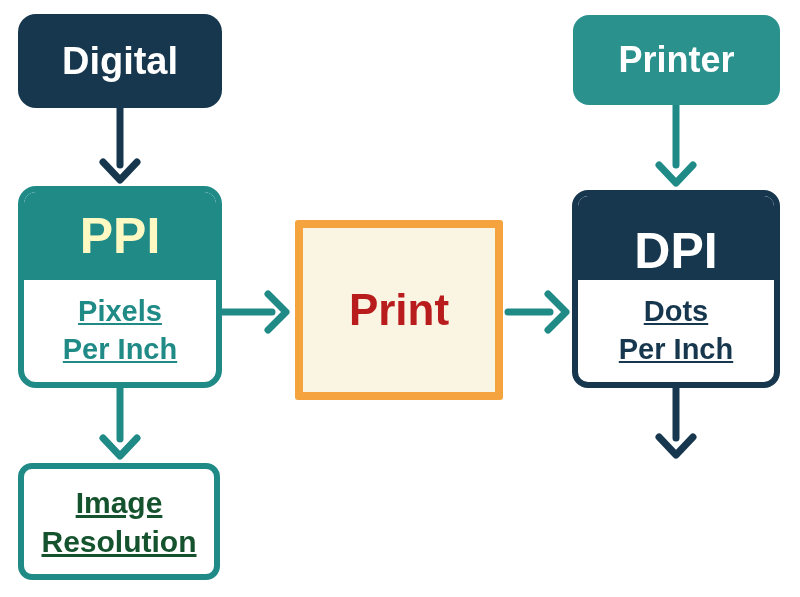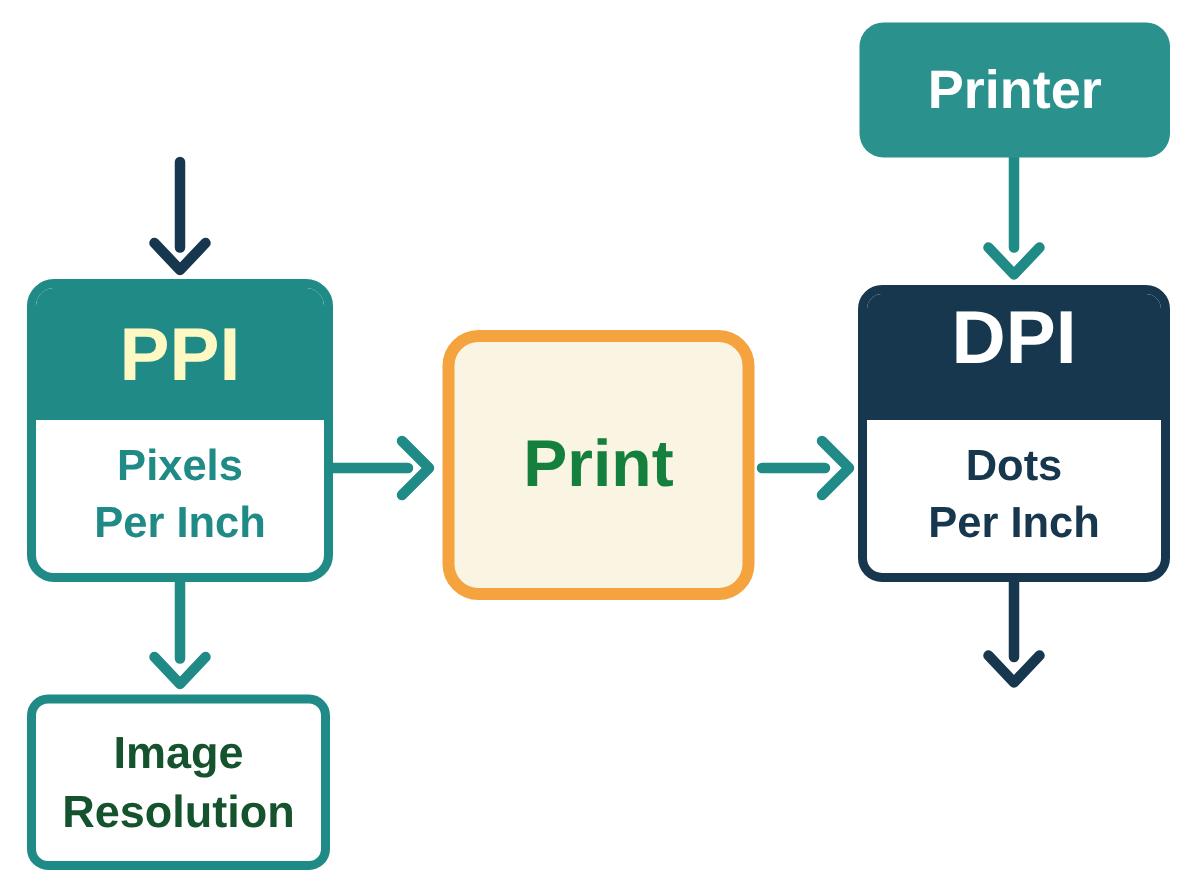--- a/index.html
+++ b/index.html
@@ -17,21 +17,21 @@
   }
   .node {
     position: absolute;
     box-sizing: border-box;
     display: flex;
     align-items: center;
     justify-content: center;
     text-align: center;
     font-weight: bold;
   }
-  .multiline { white-space: pre-line; }
+  .multiline { white-space: pre-line; text-decoration: underline; }
 
   
   .digital {
     left: 18px; top: 14px; width: 204px; height: 94px;
     background: #17374e;
     border-radius: 18px;
     color: #ffffff;
     font-size: 38px;
   }
 
@@ -89,21 +89,21 @@
     background: #ffffff;
     overflow: hidden;
     display: flex;
     flex-direction: column;
   }
   .dpi-header {
     height: 84px;
     background: #17374e;
     border-radius: 9px 9px 0 0;
     display: flex;
-    align-items: flex-start;
+    align-items: flex-end;
     justify-content: center;
     color: #ffffff;
     font-weight: bold;
     font-size: 50px;
   }
   .dpi-body {
     flex: 1;
     display: flex;
     align-items: center;
     justify-content: center;
@@ -112,22 +112,22 @@
     font-weight: bold;
     font-size: 29px;
     line-height: 1.3;
   }
 
   
   .print {
     left: 295px; top: 220px; width: 208px; height: 180px;
     background: #faf4e3;
     border: 8px solid #f5a33f;
-    border-radius: 24px;
-    color: #15803d;
+    border-radius: 3px;
+    color: #b91c1c;
     font-size: 44px;
   }
 
   
   .image-resolution {
     left: 18px; top: 463px; width: 202px; height: 117px;
     background: #ffffff;
     border: 6px solid #1f8a86;
     border-radius: 14px;
     color: #14532d;
@@ -184,20 +184,23 @@
     <g class="arrow-teal">
       <line x1="120" y1="388" x2="120" y2="439"></line>
       <polyline points="103,438 120,456 137,438"></polyline>
     </g>
     <g class="arrow-navy">
       <line x1="676" y1="388" x2="676" y2="438"></line>
       <polyline points="659,437 676,455 693,437"></polyline>
     </g>
   </svg>
 
+  <div class="node digital">
+    <span>Digital</span>
+  </div>
 
   <div class="node printer">
     <span>Printer</span>
   </div>
 
   <div class="ppi">
     <div class="ppi-header">
       <span>PPI</span>
     </div>
     <div class="ppi-body">

